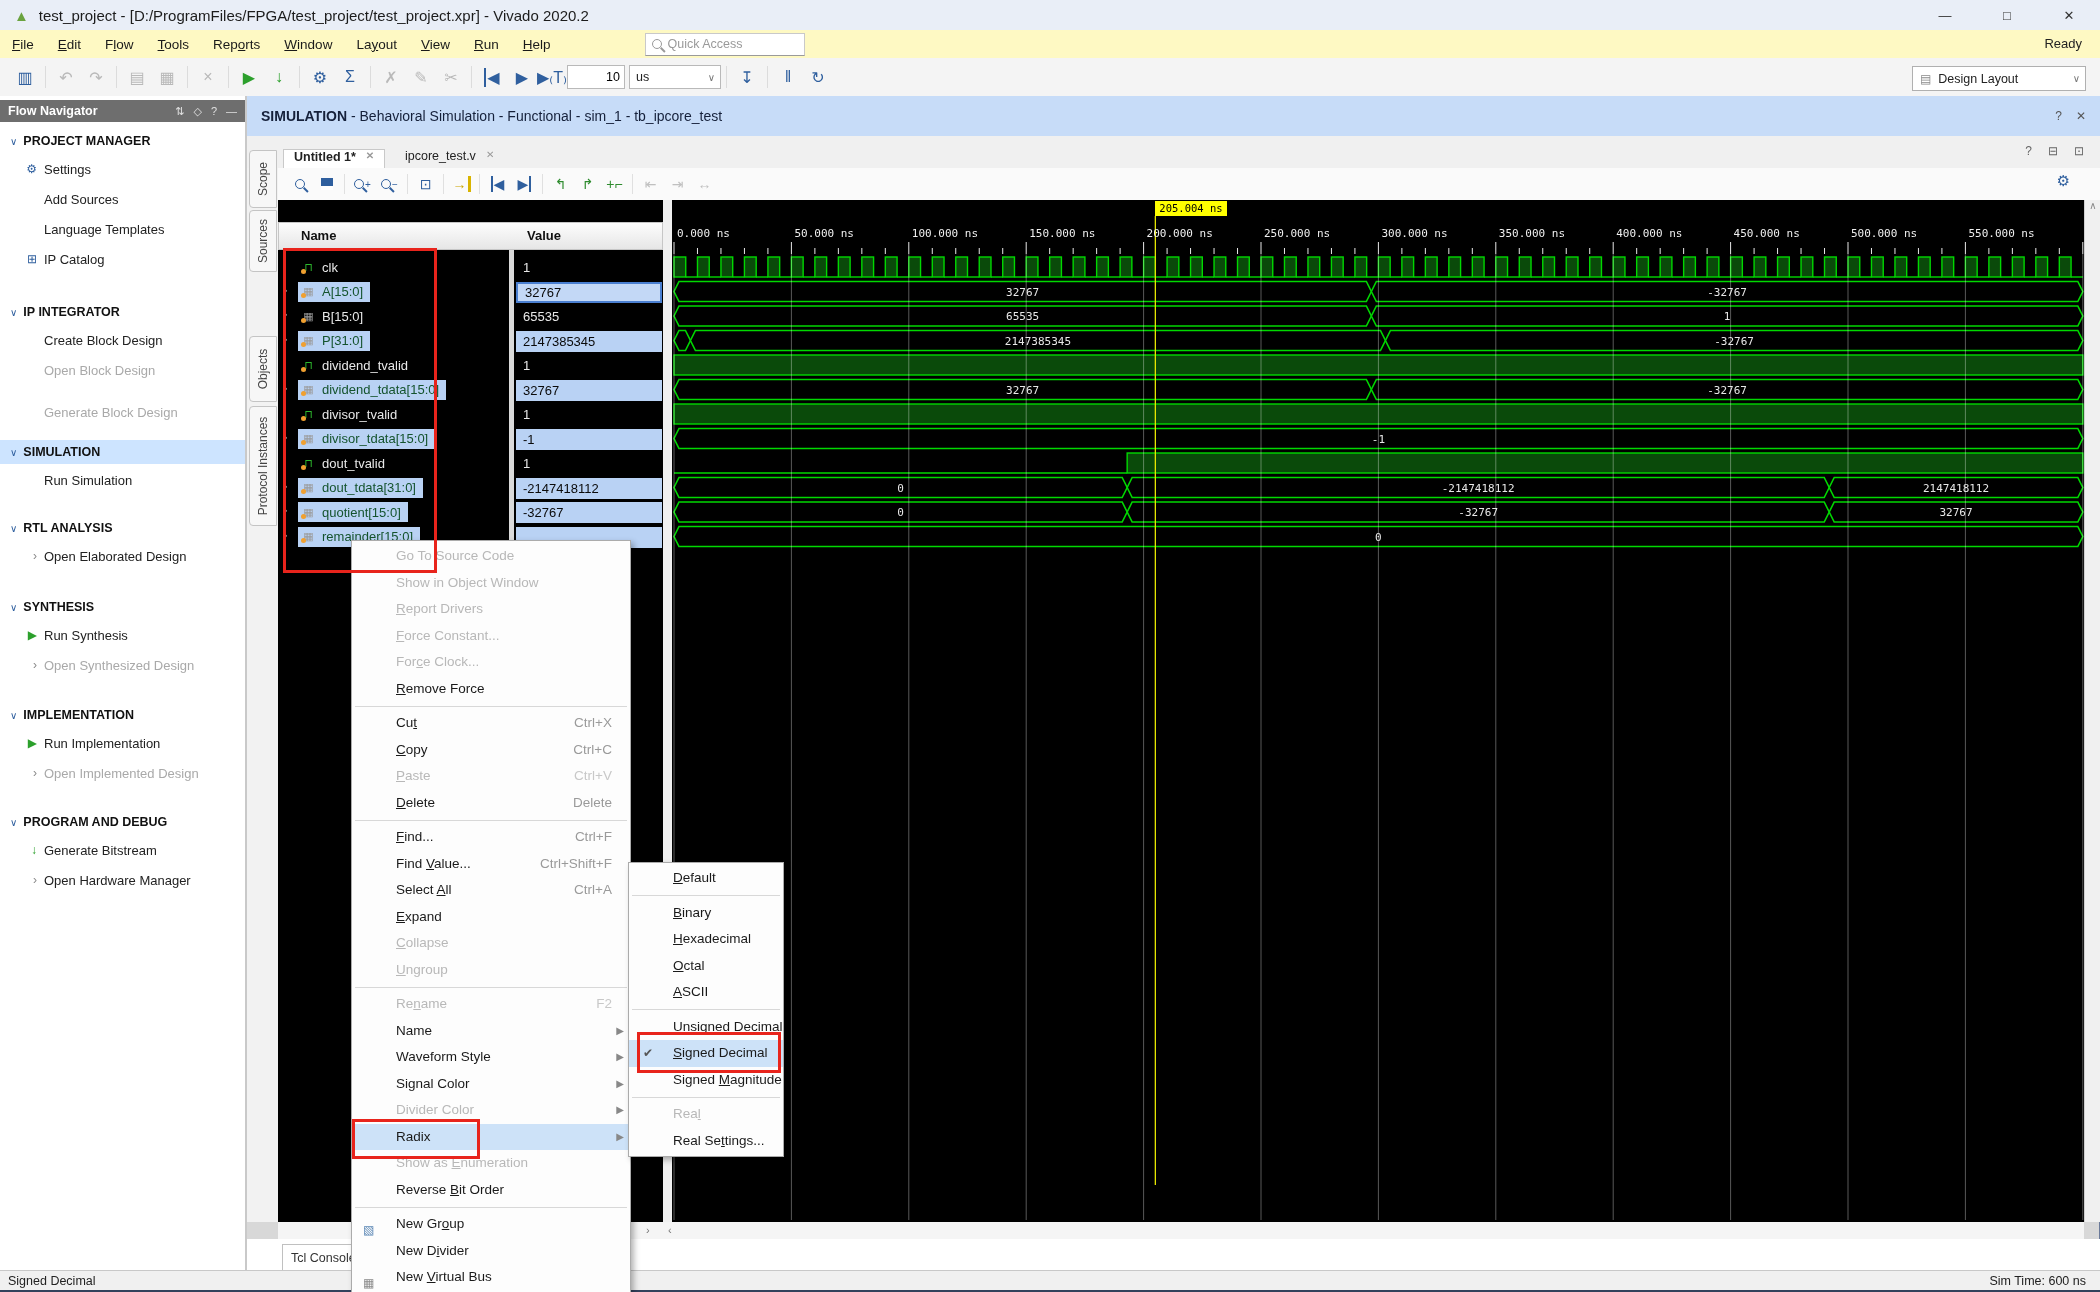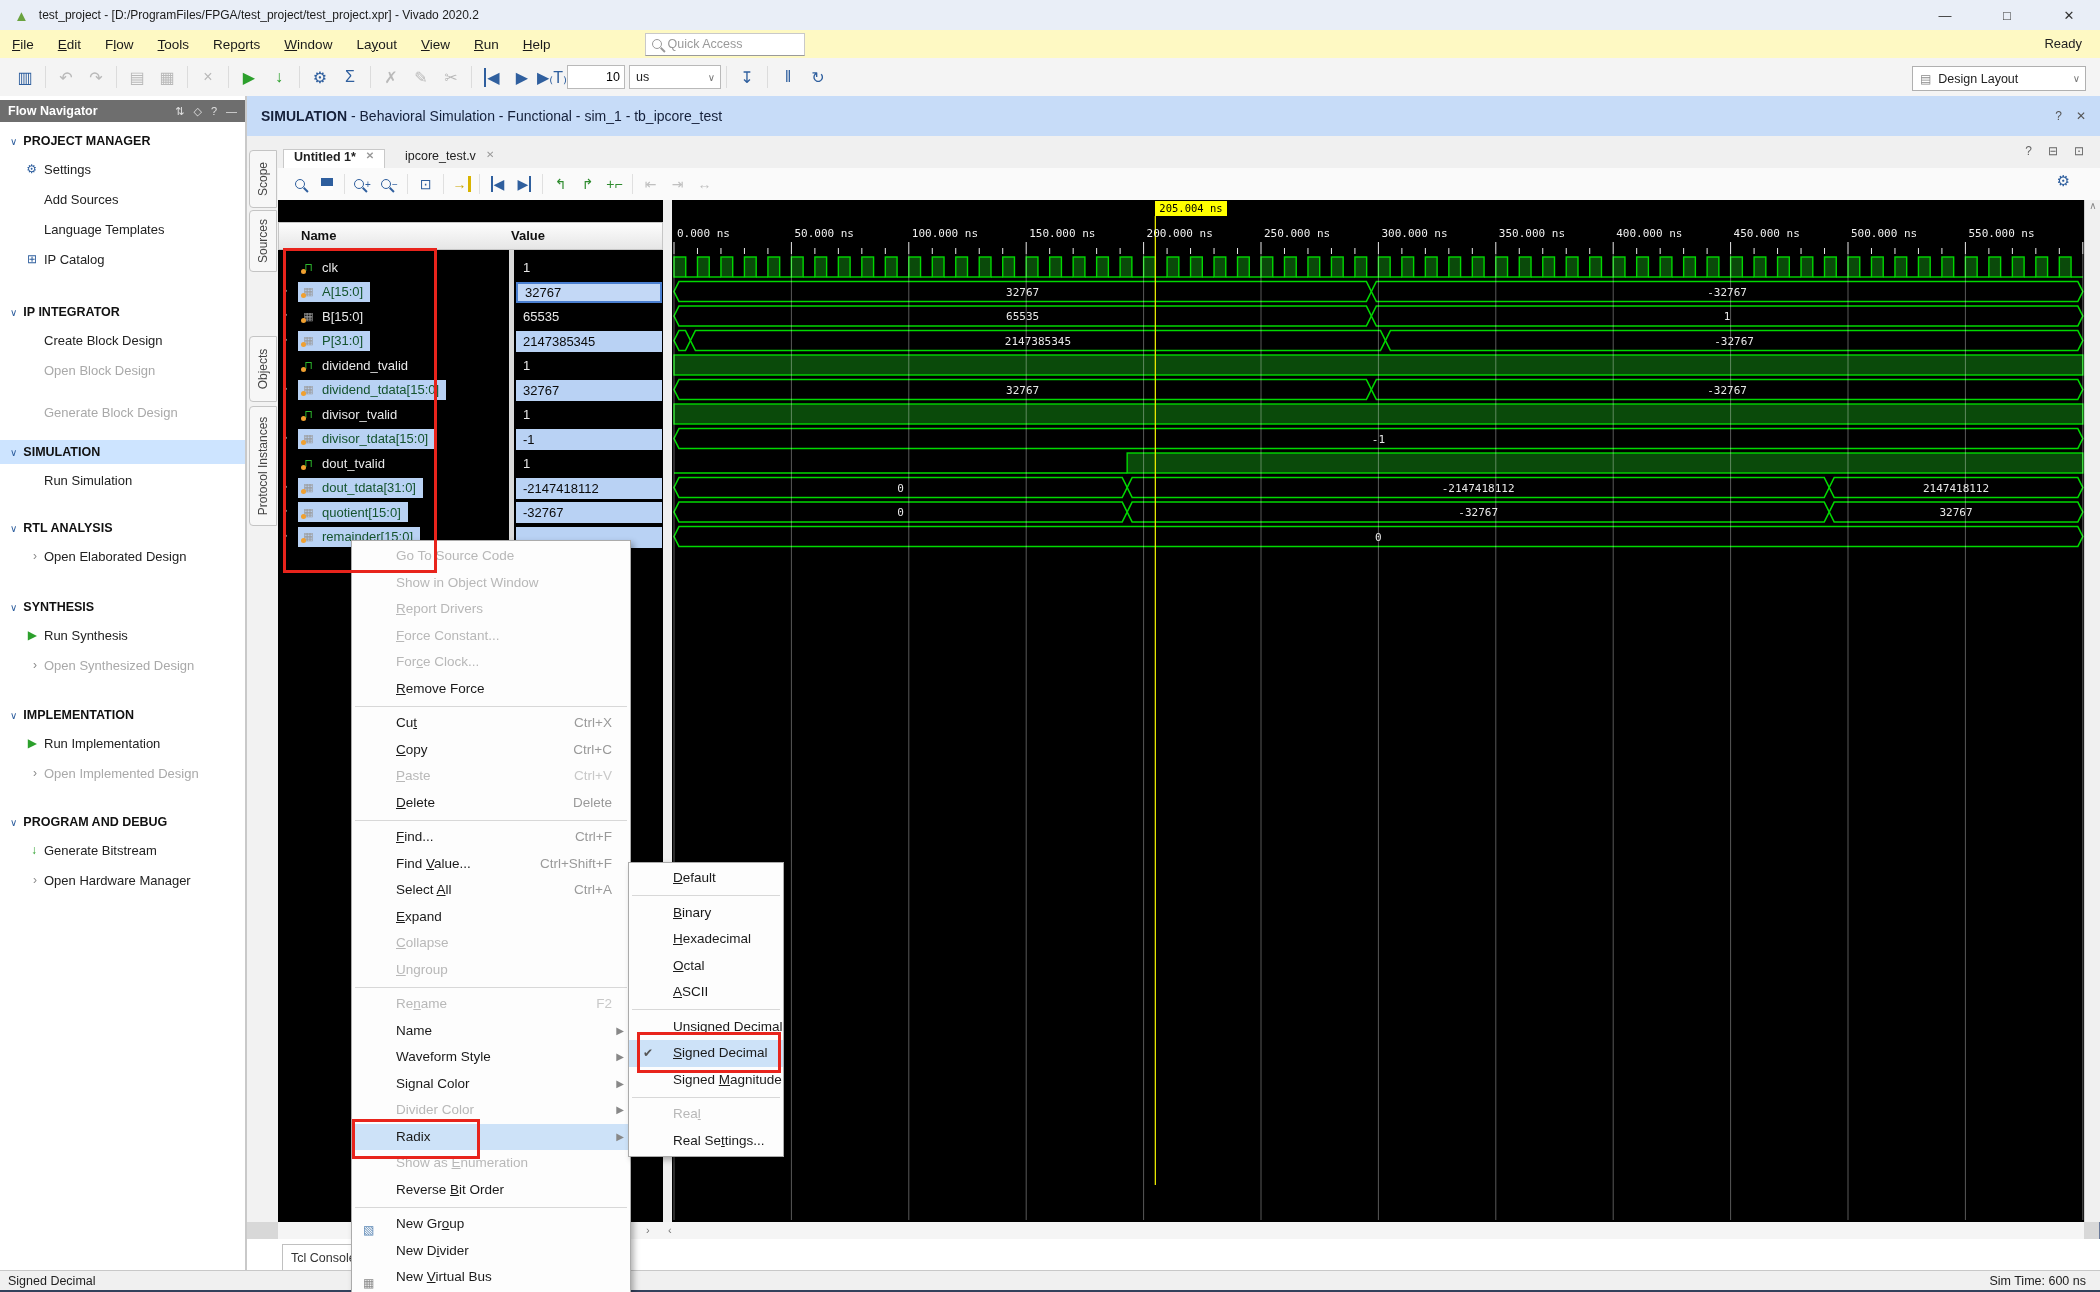--- a/index.html
+++ b/index.html
@@ -4,21 +4,21 @@
 <style>
   html,body{margin:0;padding:0;background:#d8d8d8;}
   body{width:2100px;height:1292px;position:relative;overflow:hidden;
        font-family:"Liberation Sans",sans-serif;color:#222;
        box-shadow:inset 0 0 0 1px #6b7a99;}
   .abs{position:absolute;}
   u{text-decoration:underline;}
   
   #titlebar{left:0;top:0;width:2100px;height:30px;background:#e9eef7;border-bottom:1px solid #d5dae4;display:flex;align-items:center;}
   #titlebar .logo{margin:0 10px 0 14px;color:#6aa33f;font-size:15px;}
-  #titlebar .title{font-size:12px;color:#1c1c1c;}
+  #titlebar .title{font-size:15px;color:#1c1c1c;}
   .wbtns{position:absolute;right:0;top:0;height:30px;display:flex;}
   .wbtn{width:62px;height:30px;display:flex;align-items:center;justify-content:center;font-size:13px;color:#333;}
   #menubar{left:0;top:30px;width:2100px;height:28px;background:#fef9c3;display:flex;align-items:center;}
   .menu-item{padding:0 12px;font-size:13.5px;color:#1a1a1a;}
   #quick-access{position:relative;margin-left:82px;width:158px;height:21px;background:#fff;border:1px solid #c9c9c9;border-bottom:1px solid #9a9a9a;display:flex;align-items:center;color:#9a9a9a;font-size:12.5px;}
   #quick-access .lens{margin:0 6px 0 6px;}
   #ready{position:absolute;right:18px;top:36px;font-size:13px;color:#222;}
   .lens{display:inline-block;width:8px;height:8px;border:1.5px solid currentColor;border-radius:50%;position:relative;}
   .lens::after{content:'';position:absolute;width:6px;height:1.5px;background:currentColor;transform:rotate(45deg);right:-5px;bottom:-2px;}
   #toolbar{left:0;top:58px;width:2100px;height:38px;background:#f4f4f4;border-bottom:1px solid #d0d0d0;display:flex;align-items:center;}
@@ -433,21 +433,21 @@
       <span class="wico gray">
         <span>↔</span>
       </span>
     </span>
   </div>
 <div id="wgear" class="abs">⚙</div>
 
 <div id="names" class="abs">
   <div id="colhdr">
     <span class="h" style="left:22px;">Name</span>
-    <span class="h" style="left:232px;">Value</span>
+    <span class="h" style="left:248px;">Value</span>
   </div>
   <div id="colsep"></div>
   <div id="sig-rows">
       <div class="sigrow" style="top: 56px;">
         <span class="pill">
           <span class="sico scalar">⊓</span>
           <span class="nm">clk</span>
         </span>
         <div class="vcell">
           <span>1</span>

